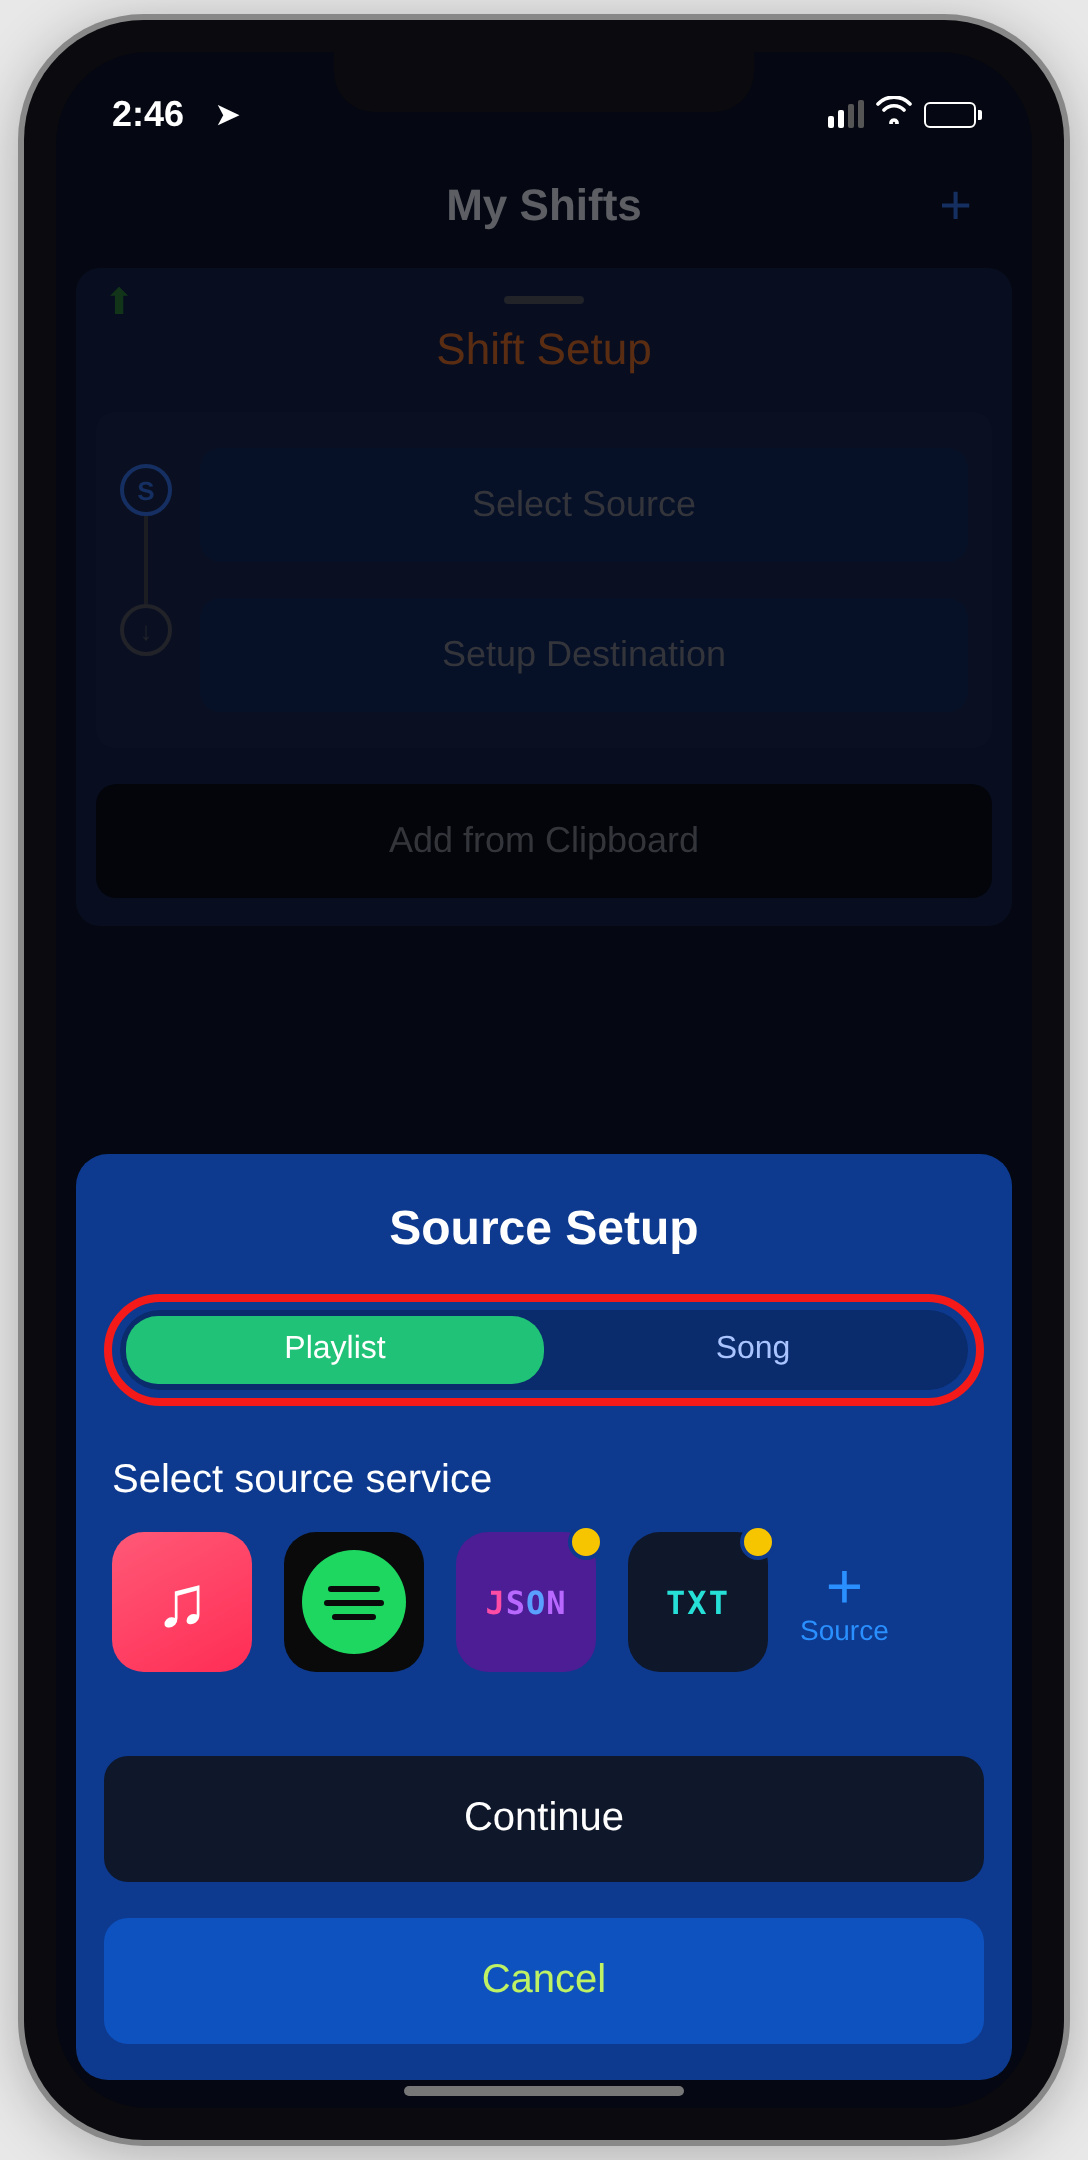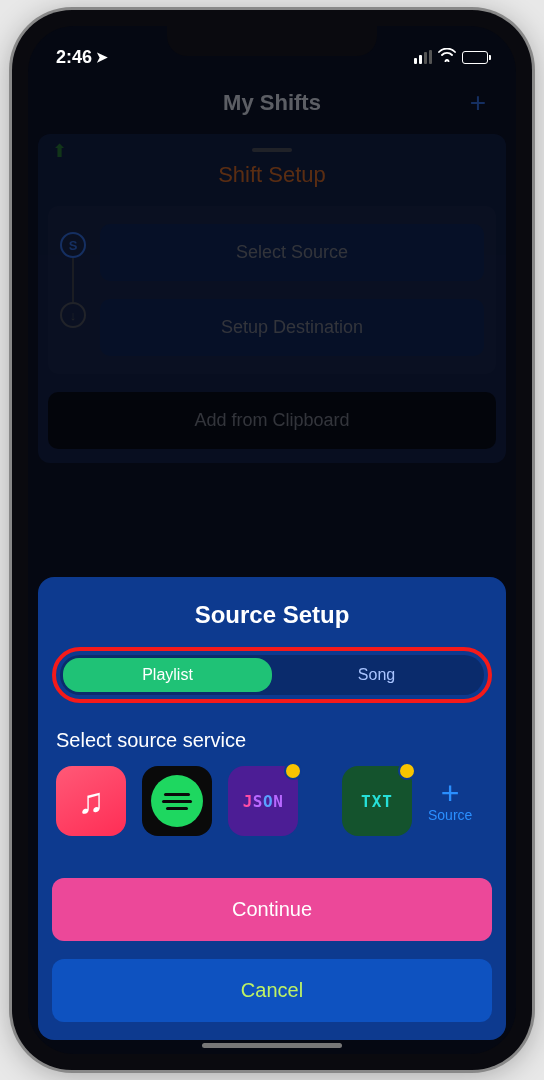--- a/index.html
+++ b/index.html
@@ -45,21 +45,21 @@
     .status-bar {
       height: 50px;
       display: flex;
       align-items: center;
       justify-content: space-between;
       padding: 12px 28px 0;
       color: #fff;
       font-size: 18px;
       font-weight: 600;
     }
-    .status-left { display: flex; align-items: center; gap: 4px; }
+    .status-left { display: flex; align-items: center; gap: 16px; }
     .status-right { display: flex; align-items: center; gap: 6px; }
     .location-arrow { font-size: 14px; }
     .signal { display: flex; align-items: flex-end; gap: 2px; height: 14px; }
     .signal span { width: 3px; background: #fff; border-radius: 1px; }
     .signal span:nth-child(1){height:6px;}
     .signal span:nth-child(2){height:9px;}
     .signal span:nth-child(3){height:12px;background:#555;}
     .signal span:nth-child(4){height:14px;background:#555;}
     .wifi { font-size: 16px; }
     .battery {
@@ -188,22 +188,21 @@
     .service.music {
       background: linear-gradient(150deg, #ff5977, #ff2d55);
     }
     .service.spotify {
       background: #0a0a0a;
     }
     .service.json {
       background: #4c1d95;
     }
     .service.txt {
-      background: #14532d;
-      margin-left: 28px;
+      background: #0f172a;
     }
     .svc-badge {
       position:absolute; top:-4px; right:-4px;
       width:18px; height:18px; background:#f7c400; border-radius:50%;
       border:2px solid #0d3a8f;
     }
     .music-note {
       color:#fff; font-size:36px;
     }
     .spotify-circ {
@@ -226,21 +225,21 @@
     }
     .other-plus { font-size:32px; font-weight:300; line-height:28px; }
     .big-btn {
       text-align:center;
       padding: 20px;
       border-radius: 12px;
       font-size: 20px;
       cursor: pointer;
       margin-bottom: 18px;
     }
-    .big-btn.continue { background:#ec4899; color:#fff; }
+    .big-btn.continue { background:#0f172a; color:#fff; }
     .big-btn.cancel { background:#0e52c0; color:#bef264; margin-bottom:0; }
 
     .home-indicator {
       position:absolute; bottom:6px; left:50%; transform:translateX(-50%);
       width:140px; height:5px; background:#777; border-radius:3px;
     }
   </style>
 </head>
 <body>
 

